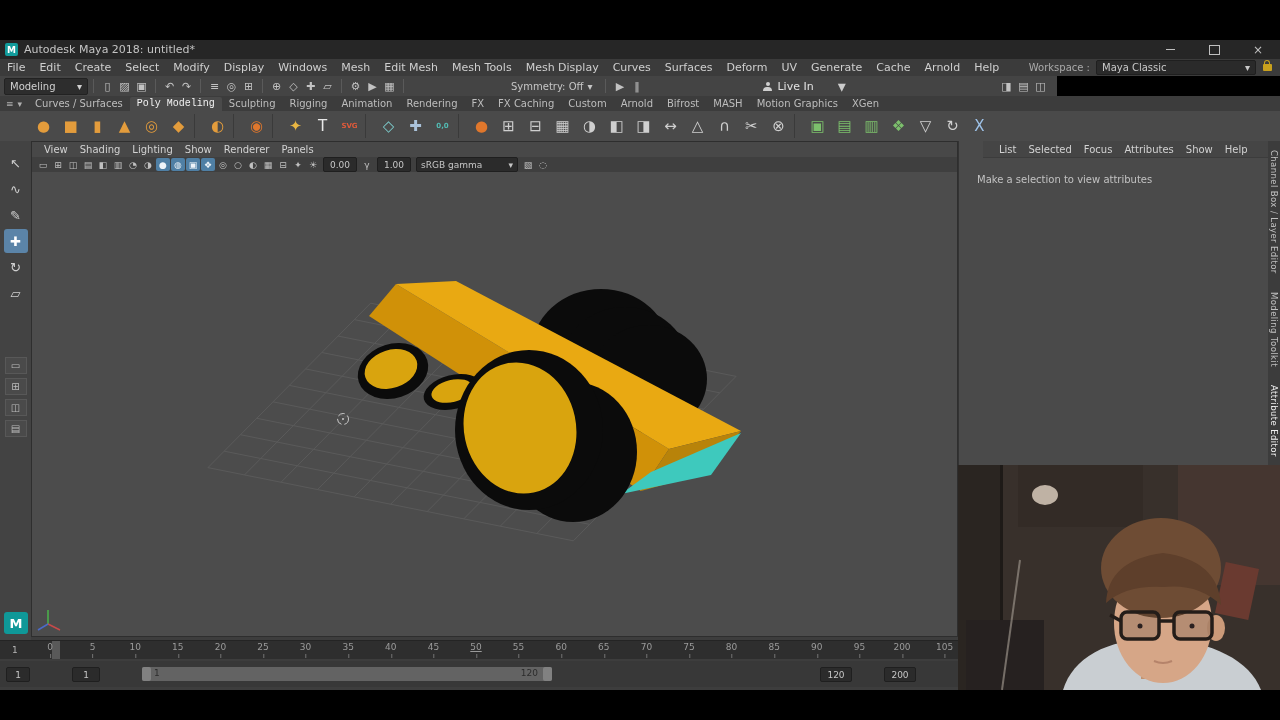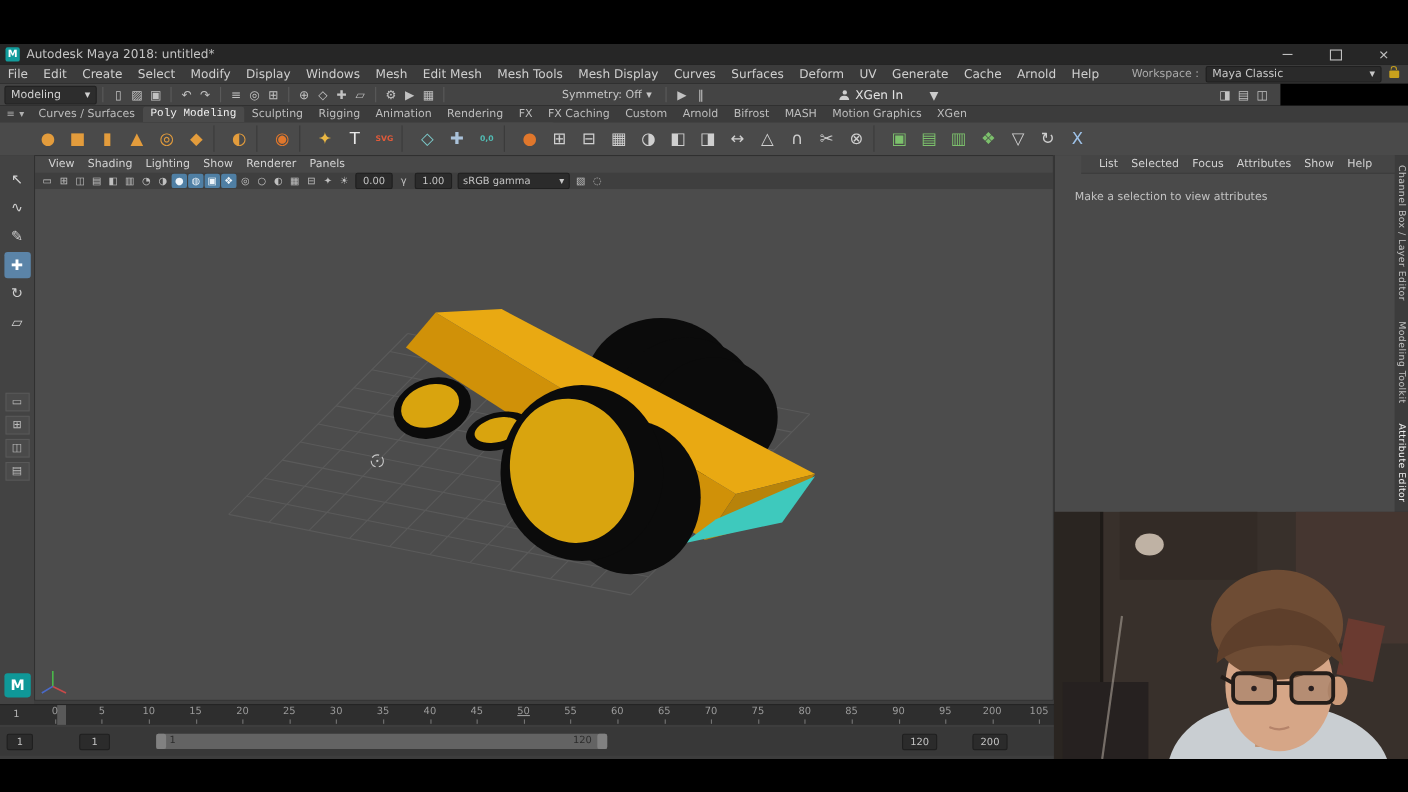--- a/index.html
+++ b/index.html
@@ -22,21 +22,21 @@
   .menu-item{padding:0 7px;font-size:11px;line-height:17px;color:#cfcfcf;white-space:nowrap;}
   .workspace{position:absolute;right:8px;top:1px;display:flex;align-items:center;}
   .workspace-label{font-size:10px;color:#aaa;margin-right:6px;}
   .workspace-dd{width:148px;height:13px;background:#2a2a2a;border:1px solid #1f1f1f;border-radius:2px;
                 display:flex;align-items:center;justify-content:space-between;padding:0 5px;font-size:10px;color:#c8c8c8;}
   .lock-icon{width:9px;height:7px;background:#c9a11d;border-radius:1px;position:relative;margin-left:7px;}
   .lock-icon::before{content:"";position:absolute;top:-4px;left:1px;width:6px;height:4px;box-sizing:border-box;
                      border:1.5px solid #c9a11d;border-bottom:none;border-radius:3px 3px 0 0;}
 
   
-  .statusline{top:76px;left:0;width:1164px;height:20px;background:#444;display:flex;align-items:center;padding-left:4px;box-sizing:border-box;}
+  .statusline{top:76px;left:0;width:1057px;height:20px;background:#444;display:flex;align-items:center;padding-left:4px;box-sizing:border-box;}
   .menuset-dd{width:72px;height:15px;background:#2d2d2d;border:1px solid #222;border-radius:2px;display:flex;
               align-items:center;justify-content:space-between;padding:0 5px;font-size:10px;color:#d0d0d0;}
   .sl-icon{width:17px;height:18px;display:flex;align-items:center;justify-content:center;font-size:11px;color:#c2c2c2;}
   .sl-sep{width:1px;height:14px;background:#5a5a5a;margin:0 5px;}
   .dark-field{background:#2b2b2b;border:1px solid #1f1f1f;color:#c6c6c6;font-size:9px;height:13px;
               display:flex;align-items:center;justify-content:center;border-radius:2px;}
   .livesurf{width:92px;margin-top:40px;}
   .symmetry{display:flex;align-items:center;font-size:10px;color:#c6c6c6;margin:0 8px;}
   .signin{display:flex;align-items:center;margin-left:118px;}
   .person-icon{width:9px;height:9px;position:relative;margin-right:5px;}
@@ -205,21 +205,21 @@
       <span>Symmetry: Off</span>
       <span style="margin-left:4px;">▾</span>
     </span>
     <span class="sl-sep"></span>
     <span id="sl-playback" style="display:flex;">
         <span class="sl-icon">▶</span>
         <span class="sl-icon">‖</span>
       </span>
     <span class="signin">
       <span class="person-icon"></span>
-      <span class="signin-label">XGen In</span>
+      <span class="signin-label">Live In</span>
       <span>▾</span>
     </span>
     <span class="panel-toggles" id="sl-panels">
         <span class="sl-icon">◨</span>
         <span class="sl-icon">▤</span>
         <span class="sl-icon">◫</span>
       </span>
   </div>
 
   <div class="abs shelf-tabs">

